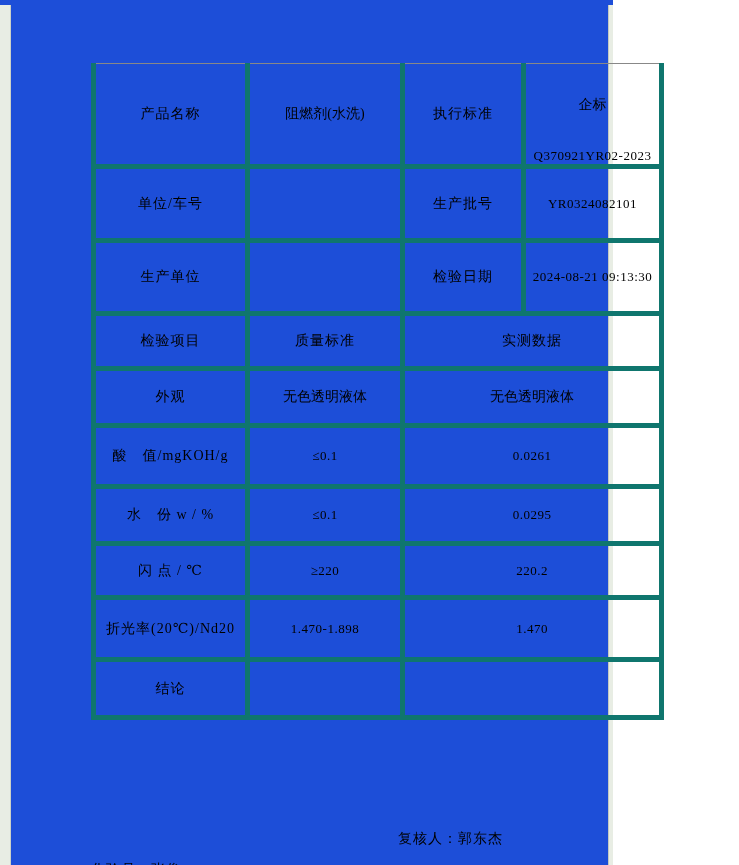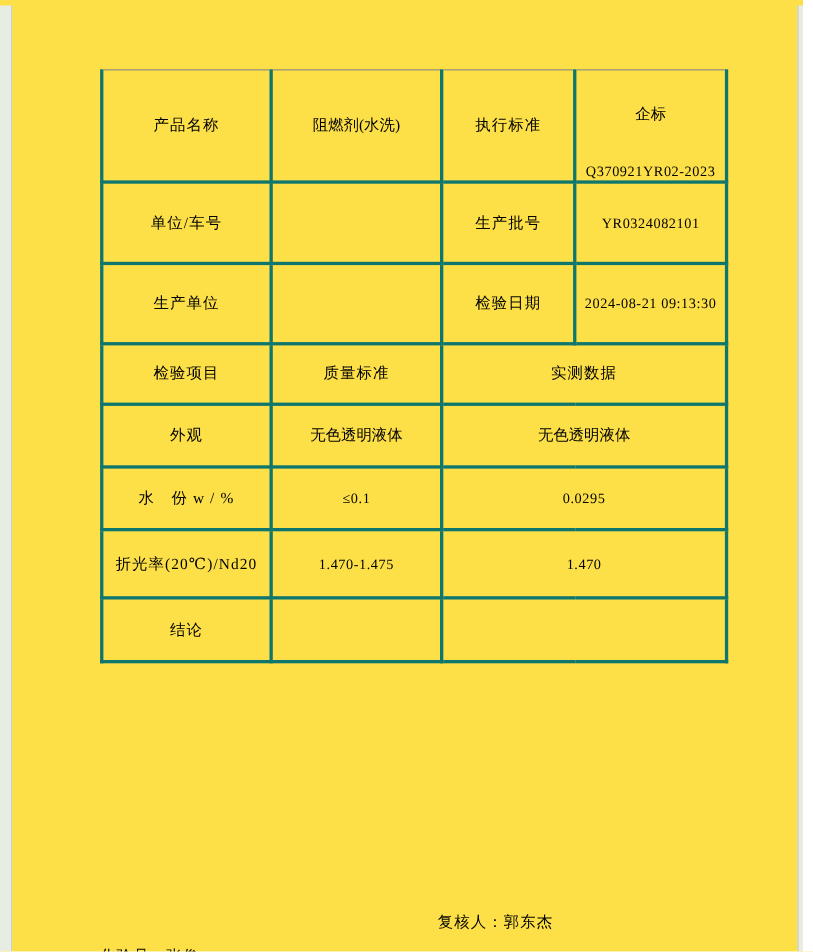--- a/index.html
+++ b/index.html
@@ -7,44 +7,44 @@
     padding: 0;
     width: 739px;
     height: 865px;
     background: #ffffff;
     overflow: hidden;
     font-family: "Liberation Serif", "DejaVu Serif", serif;
     color: #000000;
   }
   .page {
     position: relative;
-    width: 730px;
+    width: 613px;
     height: 865px;
-    background: #fde047;
+    background: #1d4ed8;
     text-decoration: underline;
   }
   .edge-strip {
     position: absolute;
     top: 5px;
     bottom: 0;
     background: #e8ede4;
   }
   .edge-strip.left  { left: 0; width: 10px; border-right: 1px solid #ccd1c8; }
   .edge-strip.right { right: 0; width: 4px; border-left: 1px solid #c4c9c0; }
 
   table.report {
     position: absolute;
     left: 91px;
     top: 63px;
     width: 568px;
     border-collapse: collapse;
     table-layout: fixed;
   }
   td {
-    border: 3px solid #0f766e;
+    border: 5px solid #0f766e;
     text-align: center;
     vertical-align: middle;
     font-size: 14px;
     padding: 0 2px;
     overflow: hidden;
   }
   tr.gray-top td { border-top: 1px solid #888888; }
   td.lbl { letter-spacing: 1px; }
   .num {
     font-size: 13px;
@@ -106,32 +106,42 @@
       <td class="lbl">质量标准</td>
       <td class="lbl" colspan="2">实测数据</td>
     </tr>
 
     <tr style="height:57px">
       <td class="lbl">外观</td>
       <td>无色透明液体</td>
       <td colspan="2">无色透明液体</td>
     </tr>
 
+    <tr style="height:61px">
+      <td class="lbl">酸　值/mgKOH/g</td>
+      <td class="num">≤0.1</td>
+      <td colspan="2" class="num">0.0261</td>
+    </tr>
 
     <tr style="height:57px">
       <td class="lbl">水　份 w / %</td>
       <td class="num">≤0.1</td>
       <td colspan="2" class="num">0.0295</td>
     </tr>
 
 
+    <tr style="height:54px">
+      <td class="lbl">闪 点 / ℃</td>
+      <td class="num">≥220</td>
+      <td colspan="2" class="num">220.2</td>
+    </tr>
 
     <tr style="height:62px">
       <td class="lbl">折光率(20℃)/Nd20</td>
-      <td class="num">1.470-1.475</td>
+      <td class="num">1.470-1.898</td>
       <td colspan="2" class="num">1.470</td>
     </tr>
 
 
     <tr style="height:58px">
       <td class="lbl">结论</td>
       <td></td>
       <td colspan="2"></td>
     </tr>
   </tbody>

